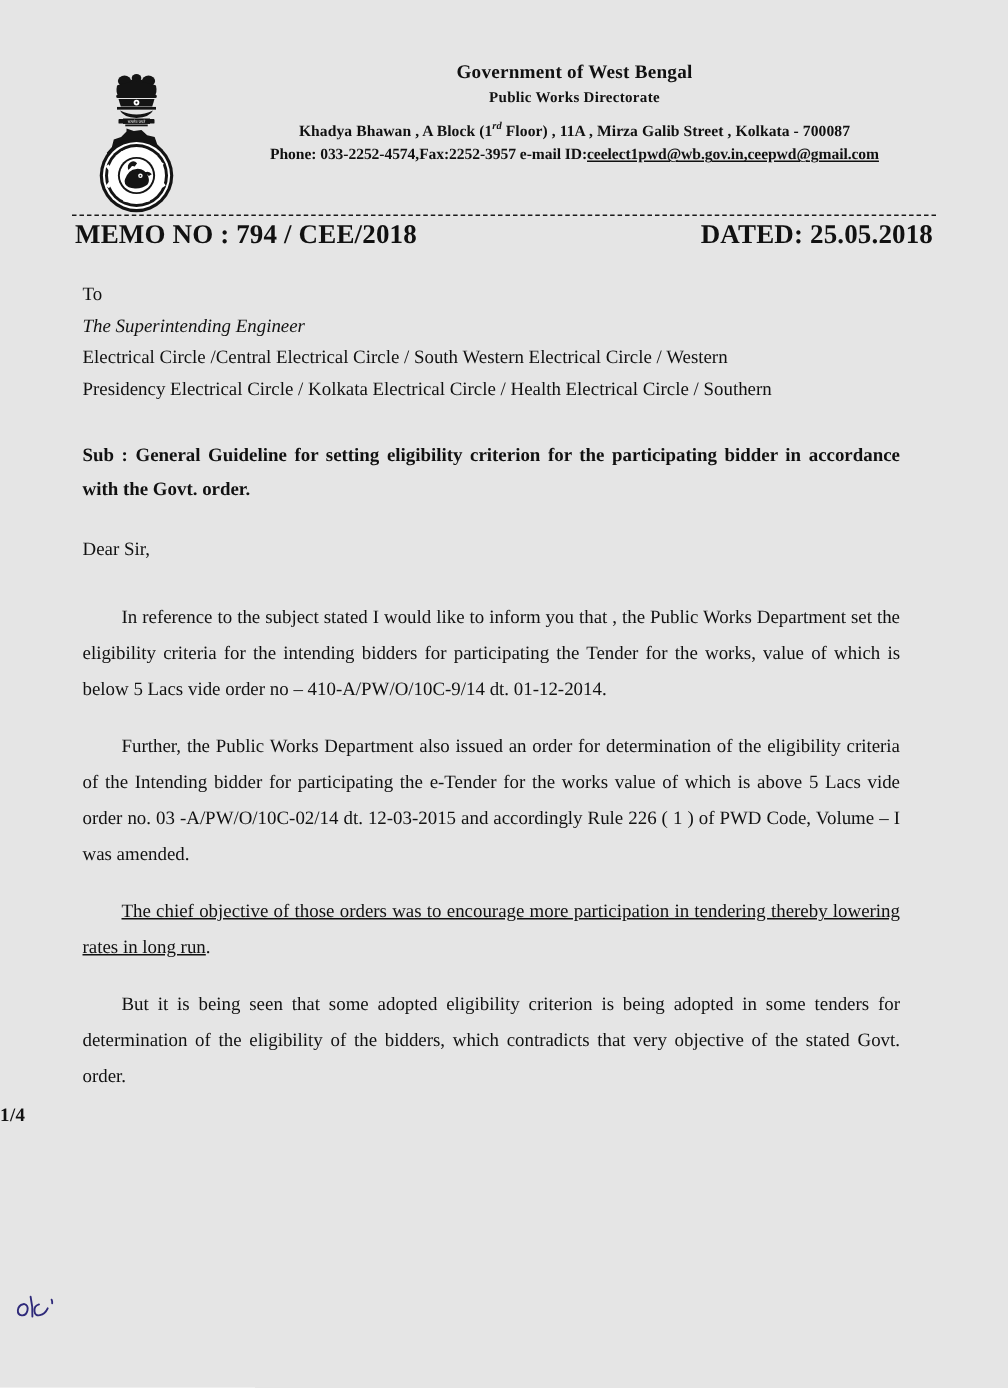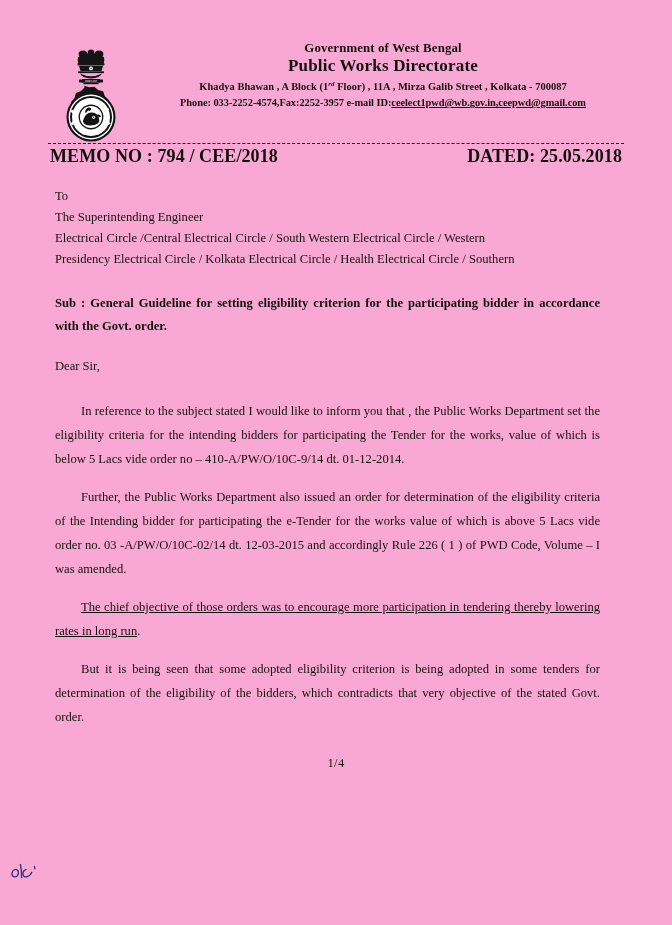--- a/index.html
+++ b/index.html
@@ -12,21 +12,21 @@
     height: 925px;
     position: relative;
     font-family: "Liberation Serif", "DejaVu Serif", serif;
     color: #111111;
     overflow: hidden;
   }
 
   .page {
     position: absolute;
     inset: 0;
-    background: #f9a8d4;
+    background: #e5e5e5;
   }
 
   
   .letterhead {
     position: absolute;
     left: 0; right: 0;
     top: 40px;
     height: 108px;
   }
   .emblem {
@@ -55,21 +55,21 @@
     font-weight: bold;
     font-size: 21px;
     line-height: 26px;
     letter-spacing: .4px;
     margin-top: 1px;
     white-space: nowrap;
   }
   .office-line .gap { display:inline-block; width:7px; }
   .dept-line {
     font-weight: bold;
-    font-size: 17px;
+    font-size: 10px;
     line-height: 18px;
     letter-spacing: .2px;
     margin-top: 1px;
   }
   .addr-line {
     font-weight: bold;
     font-size: 10.4px;
     line-height: 15px;
     letter-spacing: .05px;
     margin-top: 2px;
@@ -117,21 +117,21 @@
     width: 545px;
     font-size: 12.6px;
     line-height: 21px;
   }
   .to-line { margin: 0; }
   .addressee {
     margin: 0;
     text-align: justify;
     text-justify: inter-word;
   }
-  .addressee-last { margin: 0; }
+  .addressee-last { margin: 0; font-style: italic; }
 
   .subject {
     margin: 0;
     font-weight: bold;
     text-align: justify;
     text-justify: inter-word;
     line-height: 23px;
   }
   .salutation { margin: 0; }
 
@@ -143,23 +143,23 @@
     line-height: 24px;
   }
   p.para.u span.ul { text-decoration: underline; }
   .spacer-14 { height: 14px; }
   .spacer-18 { height: 18px; }
   .spacer-22 { height: 22px; }
 
   .page-no {
     position: absolute;
     left: 0; right: 0;
-    top: 756px;
-    text-align: center;
-    font-weight: normal;
+    top: 736px;
+    text-align: left;
+    font-weight: bold;
     font-size: 12.6px;
     letter-spacing: .3px;
   }
 
   .signature-mark {
     position: absolute;
     left: 8px;
     top: 848px;
     width: 46px;
     height: 34px;

